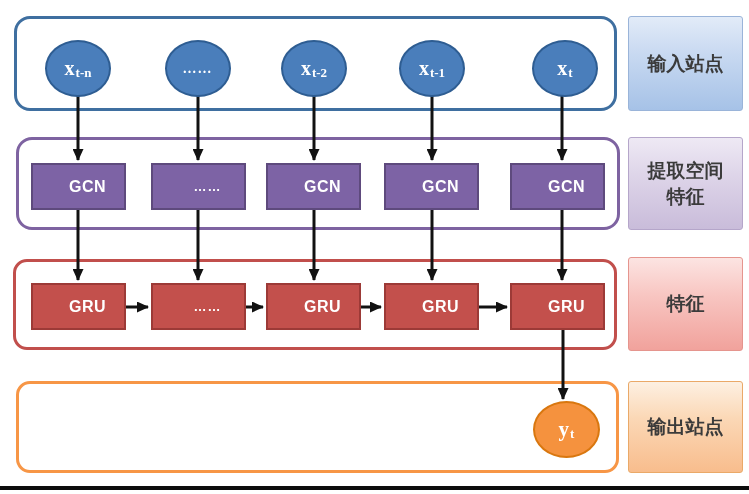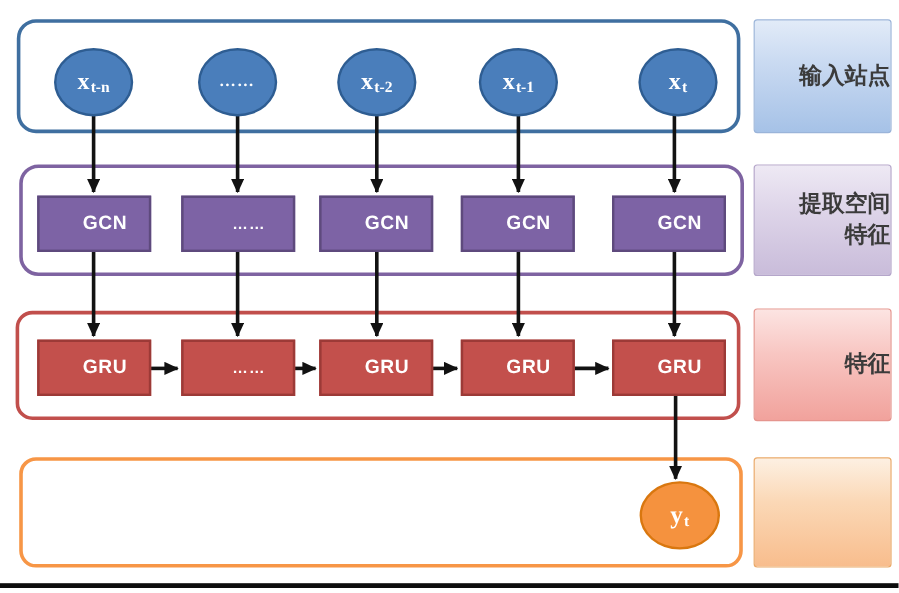--- a/index.html
+++ b/index.html
@@ -43,21 +43,21 @@
     position:absolute; left:533px; top:401px; width:67px; height:57px; border-radius:50%;
     background:#f5923e; border:2.5px solid #d9770f; box-sizing:border-box;
     color:#ffffff; display:flex; align-items:center; justify-content:center;
     font-family:"Liberation Serif", serif; font-weight:bold; font-size:21px;
   }
   .ynode sub { font-size:13px; transform:translateY(4px); margin-left:1px; }
 
   
   .side {
     position:absolute; left:628px; width:115px; box-sizing:border-box;
-    display:flex; flex-direction:column; align-items:flex-end; justify-content:center;
+    display:flex; flex-direction:column; align-items:center; justify-content:center;
     font-weight:bold; font-size:19px; line-height:26px; color:#3b3b3b; text-align:center;
     border-radius:3px;
   }
   .side-1 { top:16px;  height:95px; background:linear-gradient(180deg,#e2ebf8 0%,#c8d9f1 40%,#a6c2e7 100%); border:1px solid #9ab4d9; }
   .side-2 { top:137px; height:93px; background:linear-gradient(180deg,#eee9f4 0%,#ded5e9 40%,#c9bcda 100%); border:1px solid #b5a6ca; }
   .side-3 { top:257px; height:94px; background:linear-gradient(180deg,#fce4e2 0%,#f8c6c2 40%,#f1a29c 100%); border:1px solid #e5958e; }
   .side-4 { top:381px; height:92px; background:linear-gradient(180deg,#fdf0e2 0%,#fbd8b6 40%,#f8bd8d 100%); border:1px solid #eaa968; }
 
   .bottom-rule { position:absolute; left:0; top:486px; width:749px; height:4px; background:#0d0d0d; }
 </style>
@@ -168,16 +168,17 @@
     <div>输入站点</div>
   </div>
   <div class="side side-2">
     <div>提取空间</div>
     <div>特征</div>
   </div>
   <div class="side side-3">
     <div>特征</div>
   </div>
   <div class="side side-4">
+    <div>输出站点</div>
   </div>
 
   <div class="bottom-rule"></div>
 </div>
 
 </body></html>

